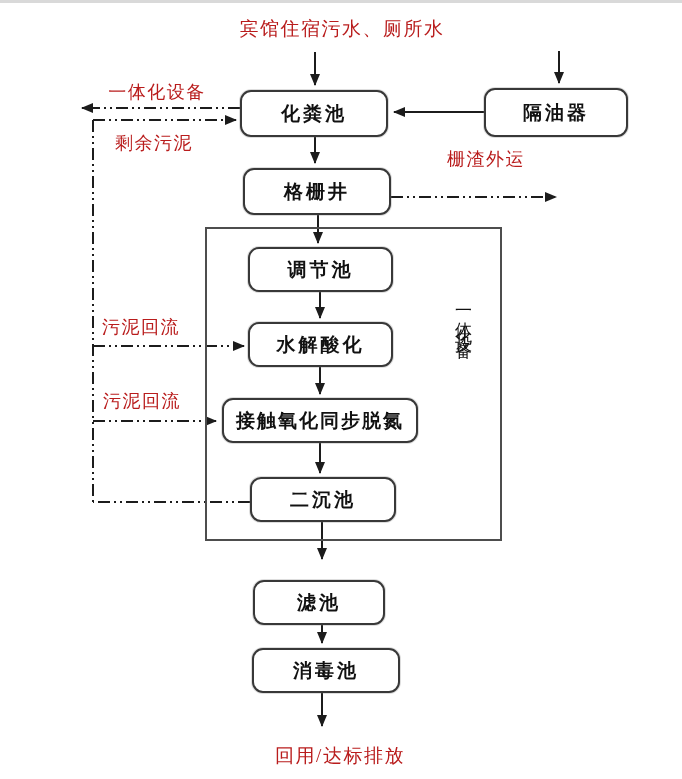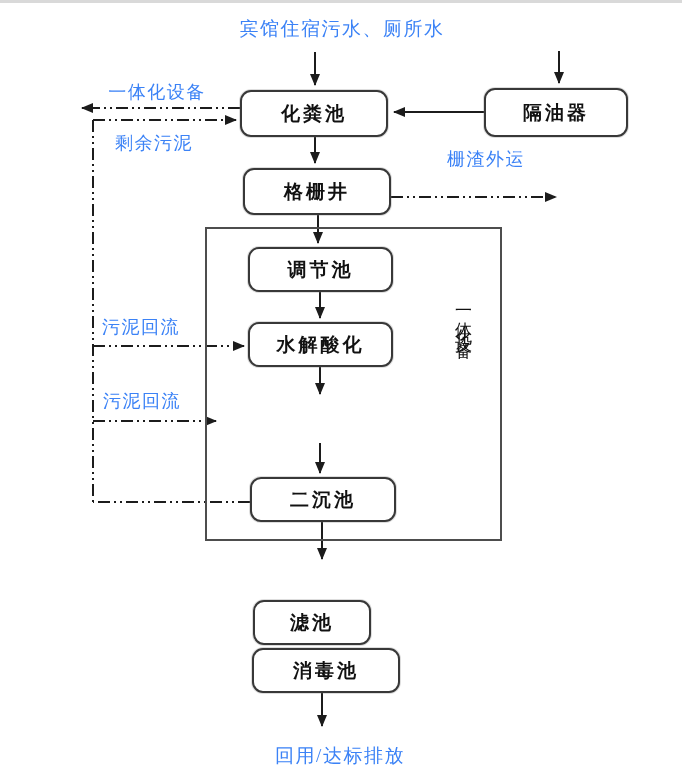--- a/index.html
+++ b/index.html
@@ -16,21 +16,21 @@
     border:2px solid #4d4d4d;box-sizing:border-box;background:transparent;
   }
   .node{
     position:absolute;background:#ffffff;border:2px solid #383838;border-radius:11px;
     box-sizing:border-box;display:flex;align-items:center;justify-content:center;
     font-size:19px;letter-spacing:3px;white-space:nowrap;
     box-shadow:0 0 0 1px rgba(120,120,120,.25);
     font-weight:bold;
   }
   .lbl{
-    position:absolute;font-size:18px;letter-spacing:1.5px;color:#3b82f6;
+    position:absolute;font-size:18px;letter-spacing:1.5px;color:#b91c1c;
     text-align:center;white-space:nowrap;line-height:1.1;
   }
   .lbl.big{font-size:19px;}
   .vert{
     position:absolute;writing-mode:vertical-lr;text-orientation:upright;
     font-size:17px;letter-spacing:7px;white-space:nowrap;
   }
 </style>
 </head>
 <body>
@@ -66,22 +66,23 @@
     <line class="dd" x1="391" y1="197" x2="556" y2="197" marker-end="url(#ah)"></line>
   </svg>
 
   <div class="unit-frame"></div>
 
   <div class="node" style="left:240px;top:90px;width:148px;height:47px">化粪池</div>
   <div class="node" style="left:484px;top:88px;width:144px;height:49px">隔油器</div>
   <div class="node" style="left:243px;top:168px;width:148px;height:47px">格栅井</div>
   <div class="node" style="left:248px;top:247px;width:145px;height:45px">调节池</div>
   <div class="node" style="left:248px;top:322px;width:145px;height:45px">水解酸化</div>
+  <div class="node" style="left:222px;top:398px;width:196px;height:45px;letter-spacing:2px">接触氧化同步脱氮</div>
   <div class="node" style="left:250px;top:477px;width:146px;height:45px">二沉池</div>
-  <div class="node" style="left:253px;top:600px;width:118px;height:45px">滤池</div>
+  <div class="node" style="left:253px;top:580px;width:132px;height:45px">滤池</div>
   <div class="node" style="left:252px;top:648px;width:148px;height:45px">消毒池</div>
 
   <div class="lbl big" style="left:225px;top:19px;width:234px">宾馆住宿污水、厕所水</div>
   <div class="lbl" style="left:92px;top:83px;width:130px">一体化设备</div>
   <div class="lbl" style="left:108px;top:134px;width:92px">剩余污泥</div>
   <div class="lbl" style="left:440px;top:150px;width:92px">栅渣外运</div>
   <div class="lbl" style="left:95px;top:318px;width:92px">污泥回流</div>
   <div class="lbl" style="left:96px;top:392px;width:92px">污泥回流</div>
   <div class="vert" style="left:452px;top:301px;height:132px">一体化设备</div>
   <div class="lbl big" style="left:255px;top:746px;width:170px">回用/达标排放</div>

